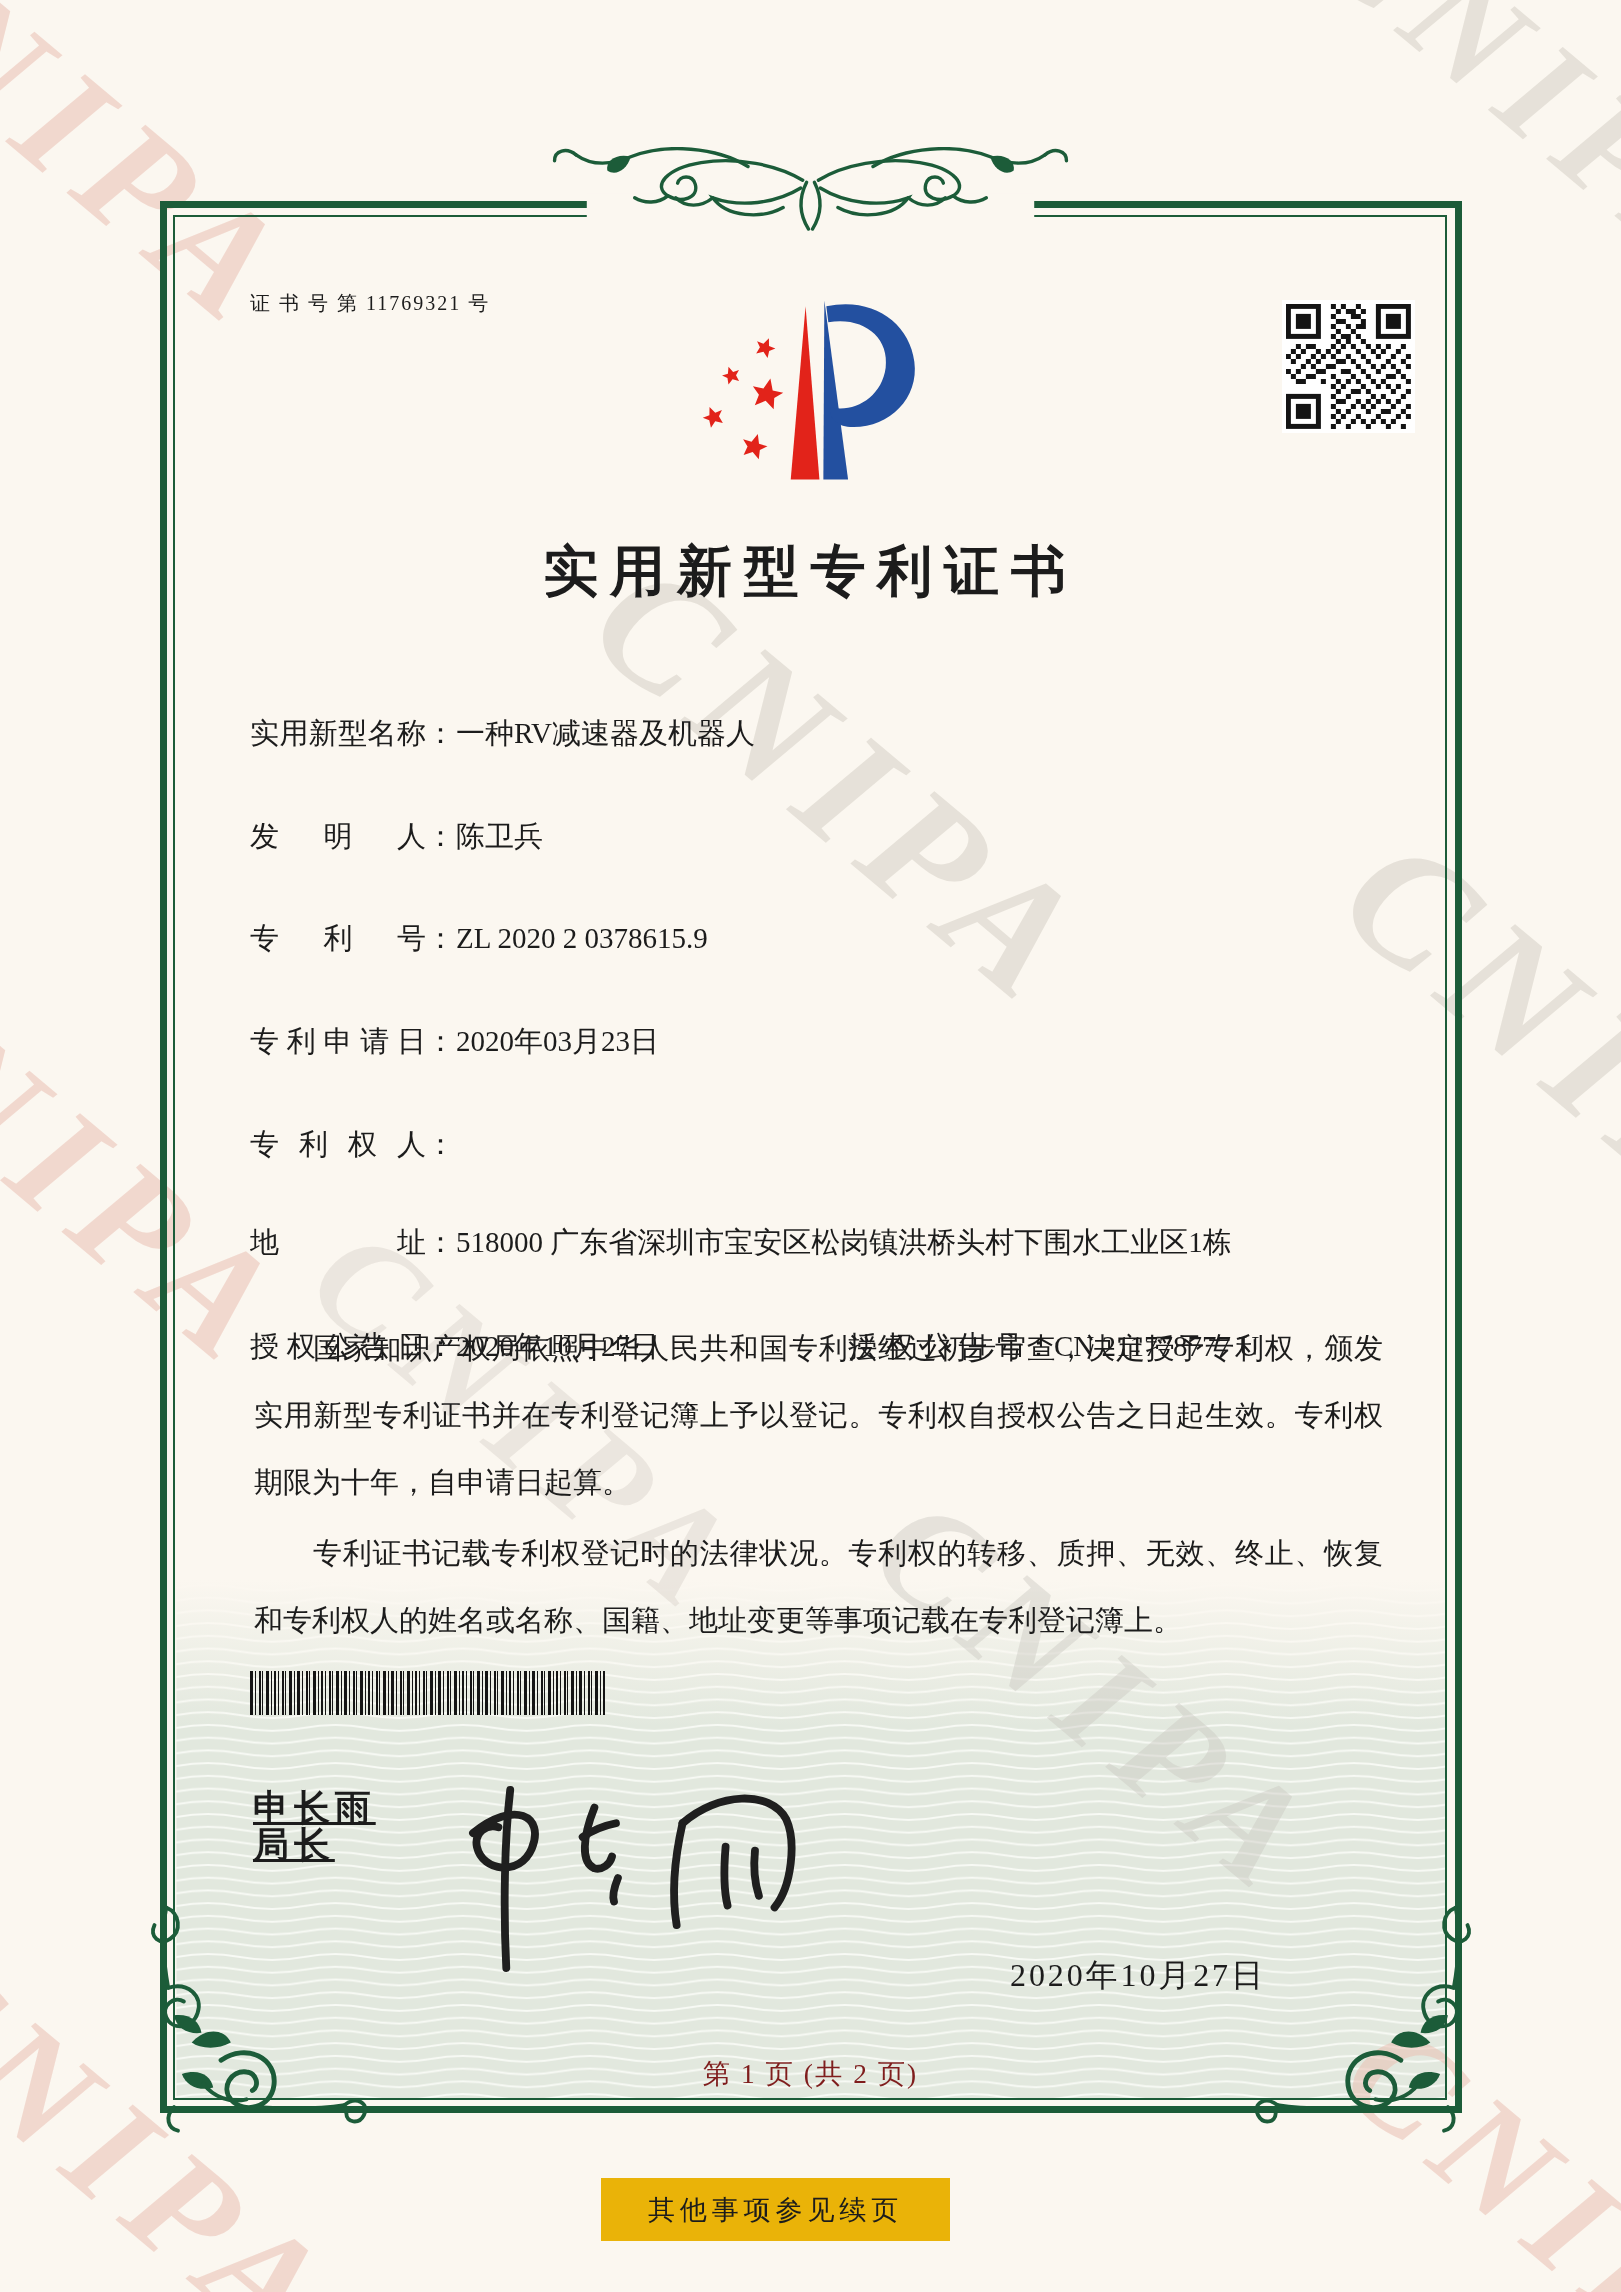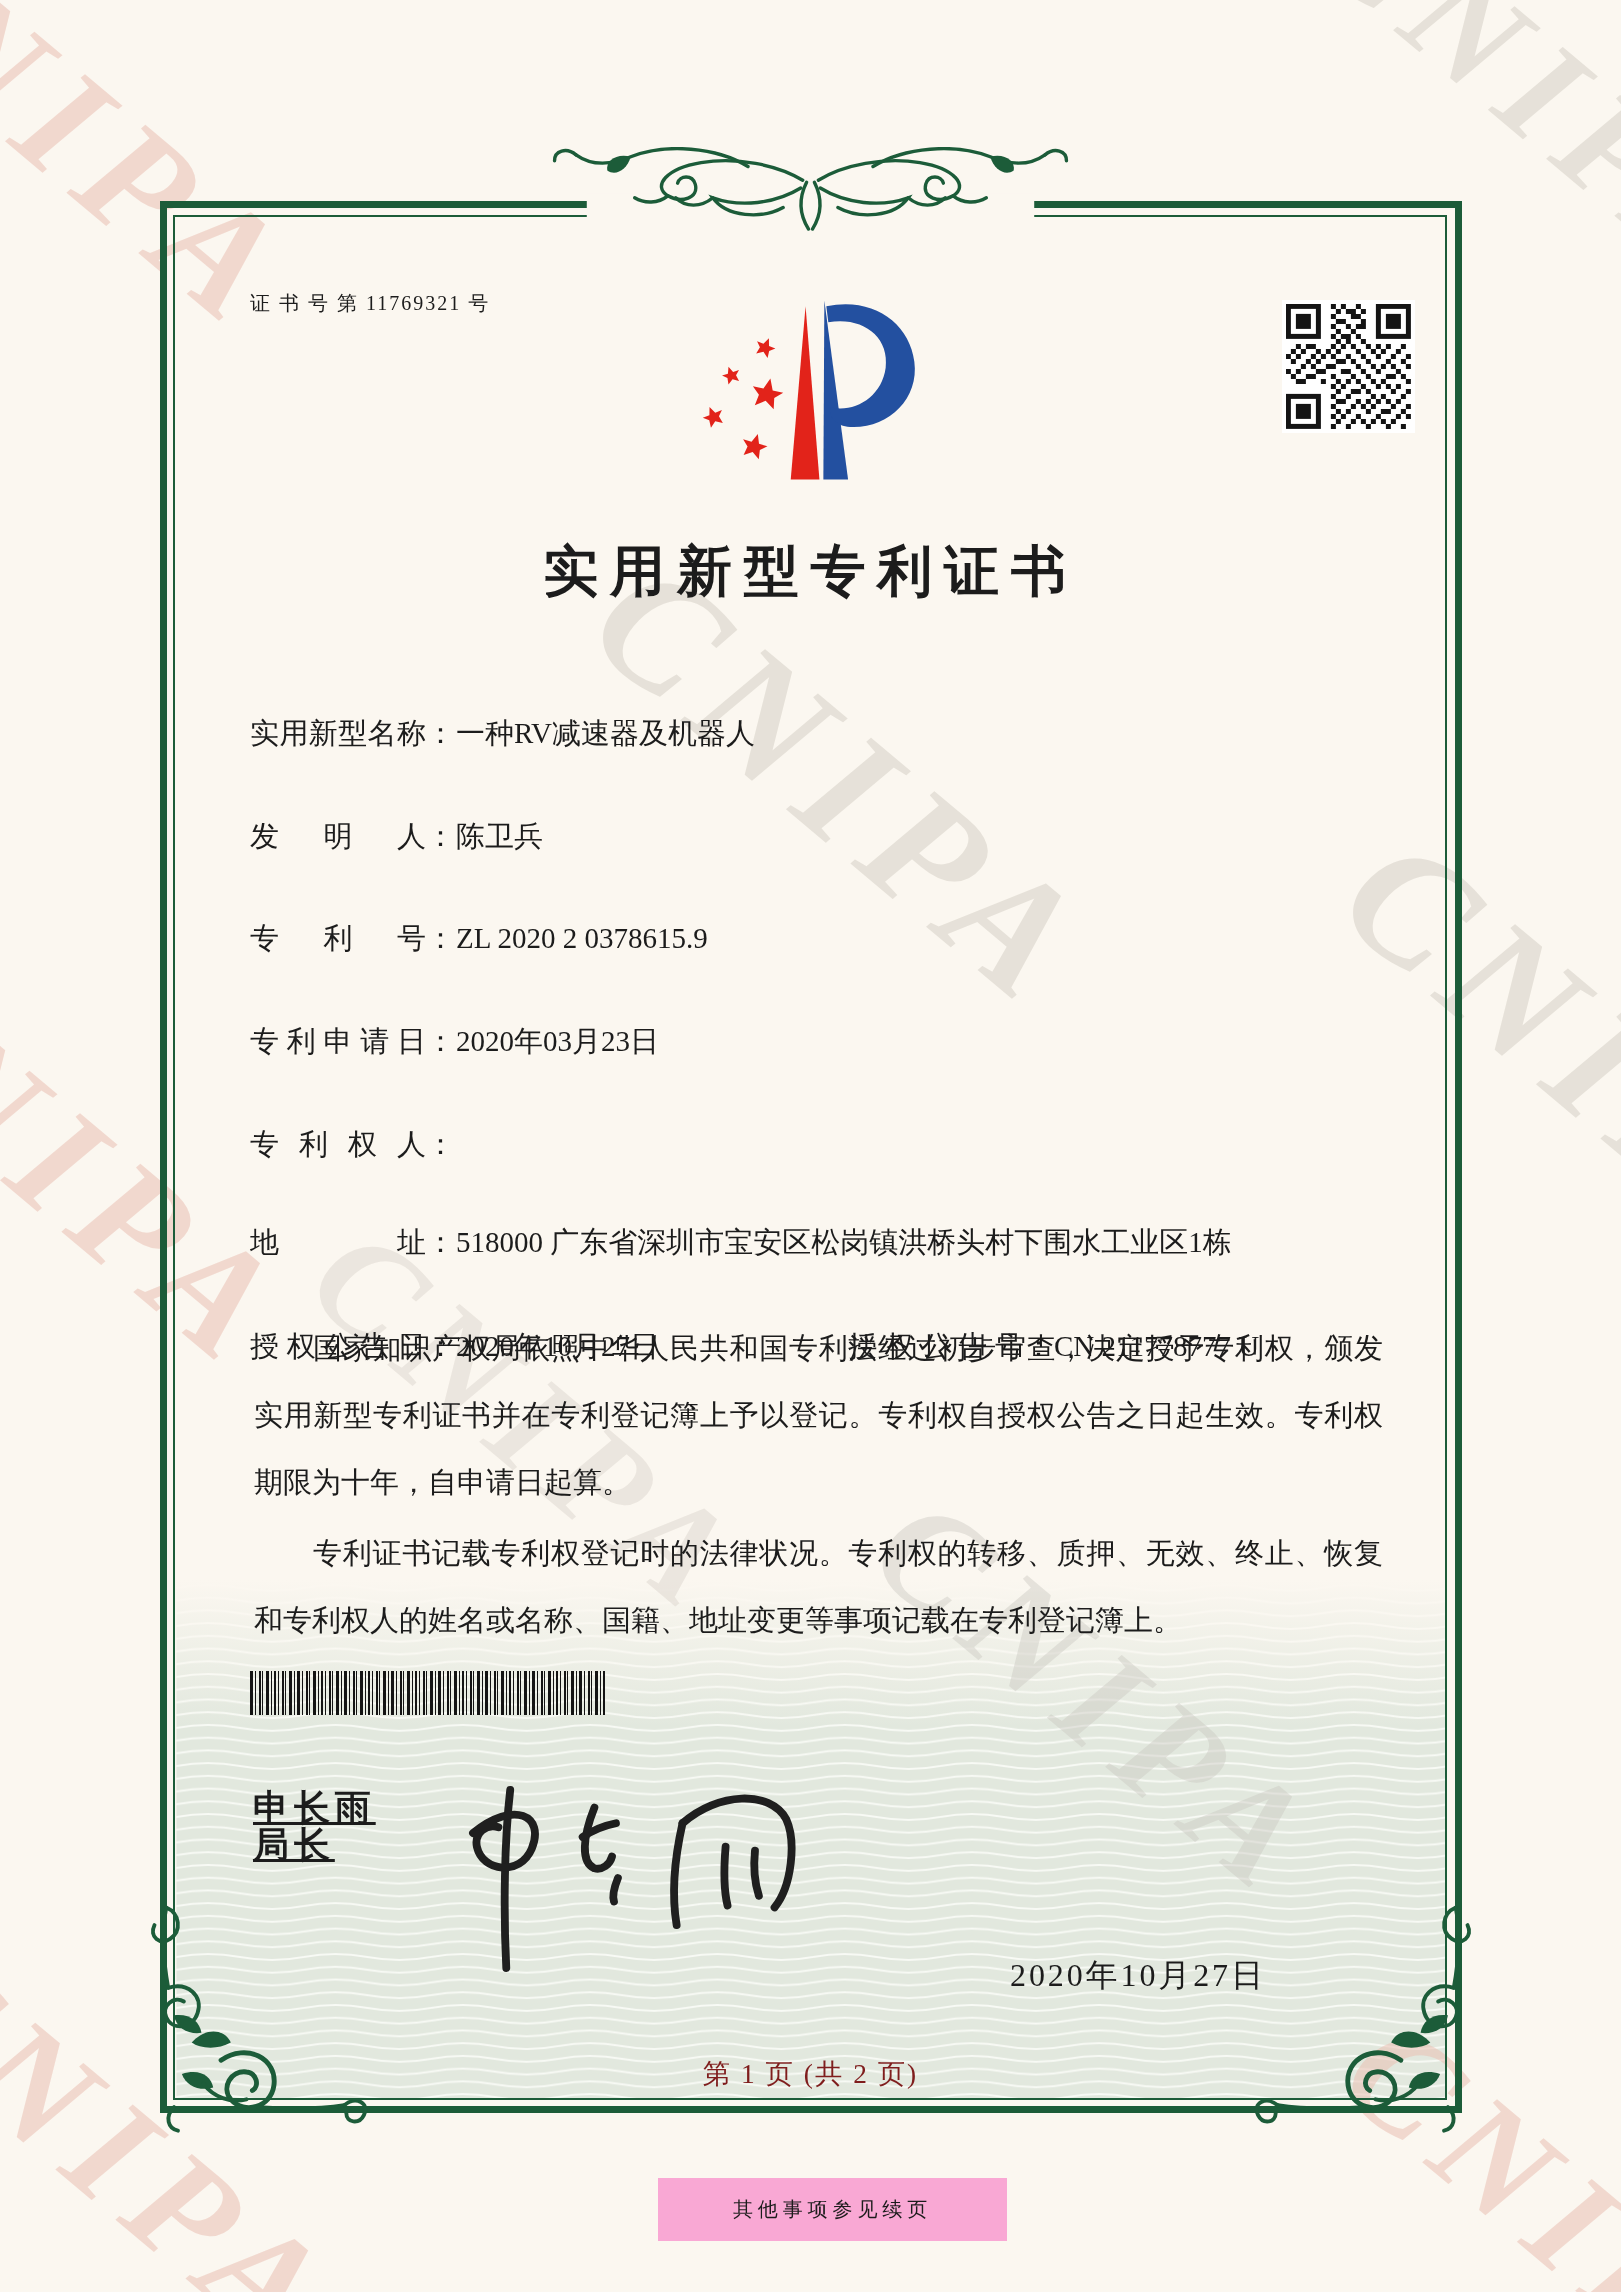--- a/index.html
+++ b/index.html
@@ -79,23 +79,23 @@
   .sig-date{
     position:absolute; left:1010px; top:1954px; z-index:5;
     font-size:32px; letter-spacing:2.9px;
   }
   
   .page-info{
     position:absolute; left:0; top:2056px; width:1621px; z-index:5;
     text-align:center; font-size:27.4px; letter-spacing:2px; color:#7f1d1d;
   }
   .cont-box{
-    position:absolute; left:658px; top:2178px; width:349px; height:63px; z-index:5;
-    background:#f9a8d4; display:flex; align-items:center; justify-content:center;
-    font-size:20px; letter-spacing:4.9px;
+    position:absolute; left:601px; top:2178px; width:349px; height:63px; z-index:5;
+    background:#eab308; display:flex; align-items:center; justify-content:center;
+    font-size:27px; letter-spacing:4.9px;
   }
 </style>
 </head>
 <body>
 
 <div class="page">
 
   <svg class="guilloche" width="1270" height="519" viewBox="0 0 1296 530">
     <defs>
       <pattern id="waves" width="130" height="13" patternUnits="userSpaceOnUse">

